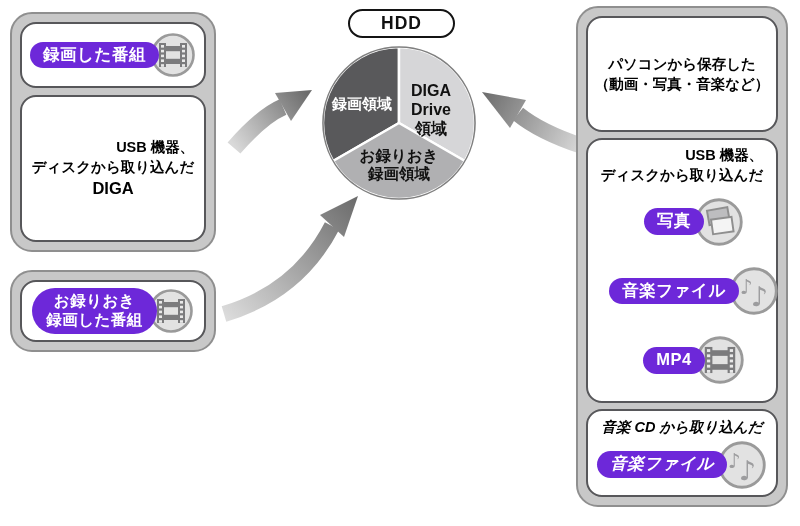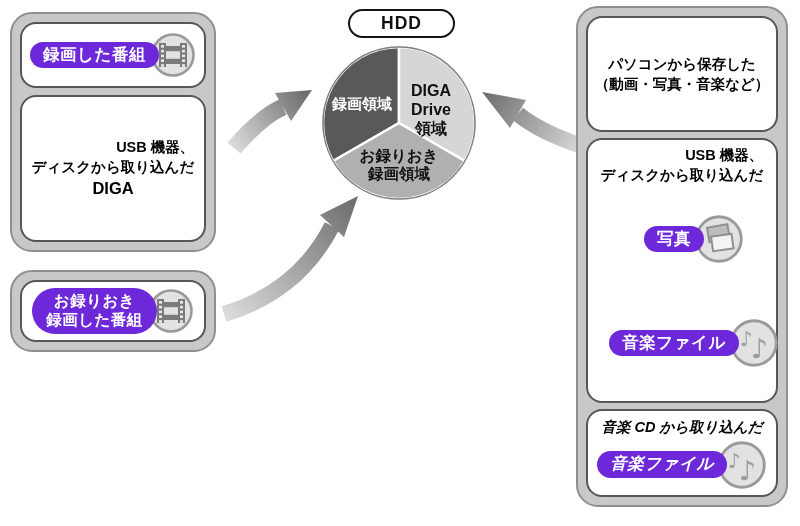--- a/index.html
+++ b/index.html
@@ -181,20 +181,26 @@
           <svg class="icon50">
               <use href="#sym-photo"></use>
             </svg>
         </div>
         <div class="pill-row">
           <span class="pill">音楽ファイル</span>
           <svg class="icon50">
               <use href="#sym-music"></use>
             </svg>
         </div>
+        <div class="pill-row">
+          <span class="pill">MP4</span>
+          <svg class="icon50">
+              <use href="#sym-film"></use>
+            </svg>
+        </div>
       </div>
     </div>
 
     <div class="card" style="height:88px;font-style:italic;">
       <div class="caption top">音楽 CD から取り込んだ</div>
       <div class="pill-row" style="margin:2px 0 4px;">
         <span class="pill">音楽ファイル</span>
         <svg class="icon50">
             <use href="#sym-music"></use>
           </svg>

